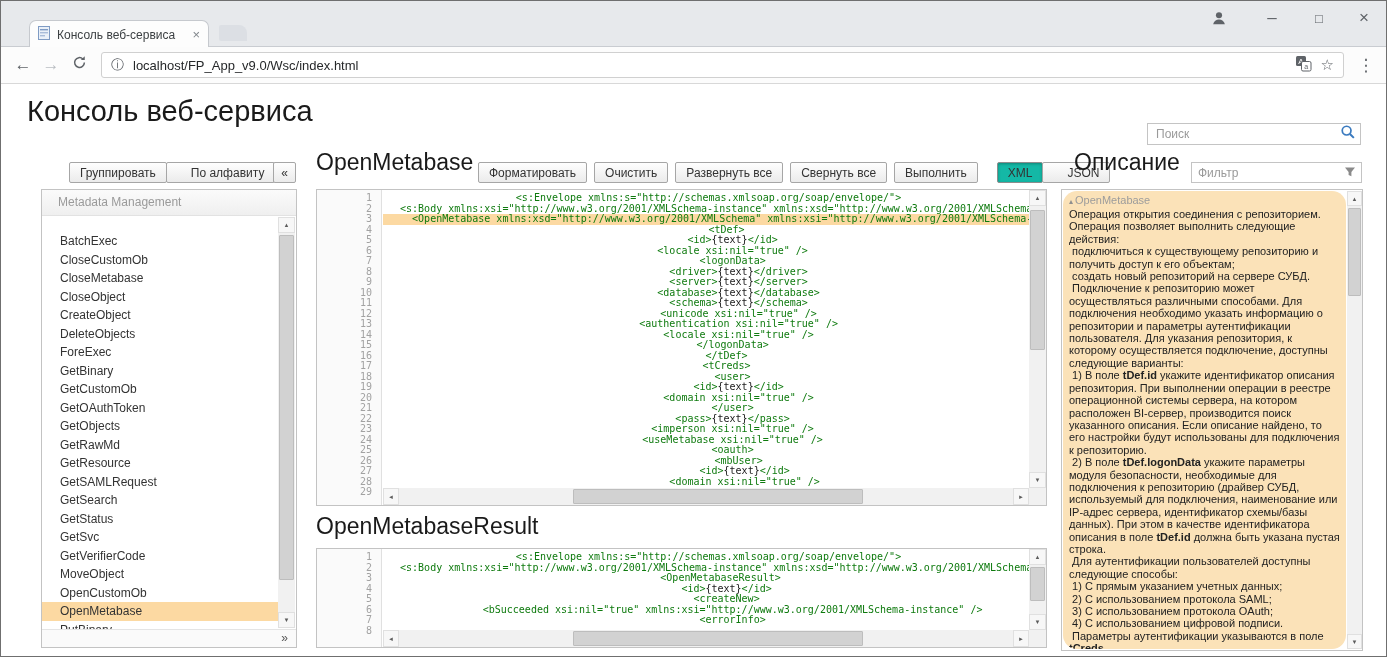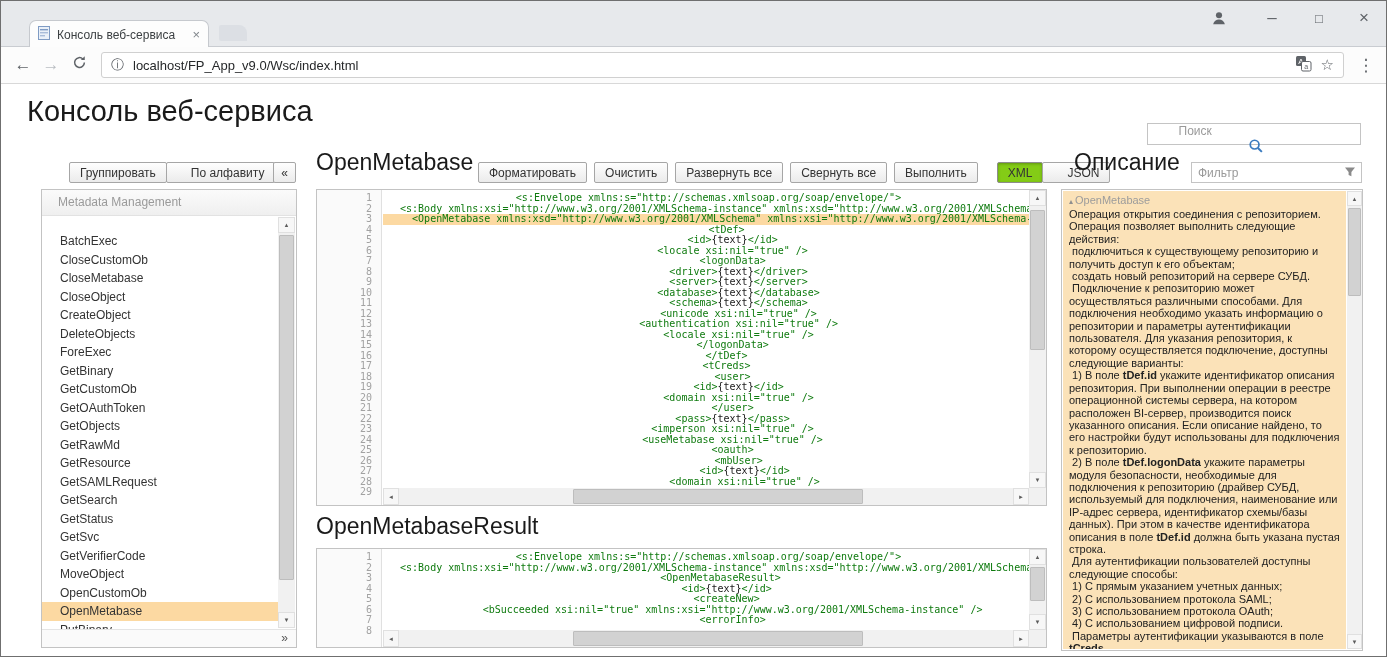--- a/index.html
+++ b/index.html
@@ -25,26 +25,26 @@
   #back-ic{margin-left:8px;}
   #omnibox{flex:1;height:26px;margin:0 8px;border:1px solid #d0d0d0;border-radius:3px;background:#fff;display:flex;align-items:center;padding:0 9px;gap:9px;min-width:0;}
   .info-ic{color:#5f6368;font-size:13px;}
   #url{font-size:13px;color:#26282a;flex:1;white-space:nowrap;overflow:hidden;}
   .star{color:#5f6368;font-size:15px;cursor:pointer;}
   #menu-ic{margin-right:6px;}
 
   
   #page{position:absolute;top:84px;left:0;right:0;bottom:0;background:#fff;}
   #page-title{position:absolute;left:26px;top:10px;font-size:29px;font-weight:400;color:#1a1a1a;}
-  .searchbox{position:absolute;right:25px;top:38px;width:214px;height:22px;border:1px solid #c4c4c4;display:flex;align-items:center;padding:0 4px 0 8px;background:#fff;flex-direction:column;}
+  .searchbox{position:absolute;right:25px;top:38px;width:214px;height:22px;border:1px solid #c4c4c4;display:flex;align-items:center;padding:0 4px 0 8px;background:#fff;}
   .searchbox input,.filterbox input{border:none;outline:none;flex:1;font-size:12px;color:#333;font-family:inherit;min-width:0;background:transparent;}
   .searchbox input::placeholder,.filterbox input::placeholder{color:#9a9a9a;}
 
   .btn{display:inline-flex;align-items:center;justify-content:center;height:21px;padding:0 10px;font-size:12px;color:#333;background:linear-gradient(#fefefe,#ebebeb);border:1px solid #a6a6a6;border-radius:2px;cursor:pointer;white-space:nowrap;font-family:inherit;}
-  .btn.active{background:#84cc16;box-shadow:inset 0 1px 3px rgba(0,0,0,.28);border-color:#8d8d8d;}
+  .btn.active{background:#14b8a6;box-shadow:inset 0 1px 3px rgba(0,0,0,.28);border-color:#8d8d8d;}
   .seg{display:flex;}
   .seg .btn + .btn{margin-left:-1px;padding-left:24px;}
   #group-buttons{position:absolute;left:68px;top:77px;}
   #collapse-btn{position:absolute;left:272px;top:77px;width:23px;padding:0;}
   #main-buttons{position:absolute;left:477px;top:77px;display:flex;gap:7px;align-items:center;}
   #fmt-group{margin-left:12px;}
   .h2{position:absolute;font-size:23px;font-weight:400;color:#1a1a1a;white-space:nowrap;}
   #request-title{left:315px;top:64px;}
   #desc-title{left:1073px;top:64px;}
   #result-title{left:315px;top:428px;}
@@ -77,21 +77,21 @@
   .editor .codewrap{position:absolute;left:66px;top:0;right:17px;bottom:17px;overflow:hidden;padding-top:3px;}
   .editor .cl{height:10.5px;white-space:pre;font:10px/10.5px "DejaVu Sans Mono",monospace;color:#0e7a0e;width:max-content;min-width:100%;padding-left:5px;text-align:center;}
   .editor .cl .tx{color:#1a1a1a;margin-top:10px;}
   .editor .cl.hl{background:#fcd9a2;}
   .editor .corner{position:absolute;right:0;bottom:0;width:17px;height:17px;background:#f1f1f1;}
   #request-editor{left:315px;top:104px;width:731px;height:317px;}
   #result-editor{left:315px;top:463px;width:731px;height:100px;}
 
   
   #desc-panel{position:absolute;left:1060px;top:104px;width:302px;height:462px;border:1px solid #c3c3c3;background:#fff;}
-  #desc-content{position:absolute;left:1px;top:1px;bottom:1px;right:16px;background:#fbe2b8;overflow:hidden;padding:3px 6px 0 6px;}
+  #desc-content{position:absolute;left:1px;top:1px;bottom:1px;right:16px;background:#fbe2b8;overflow:hidden;padding:3px 6px 0 6px;border-radius:14px;}
   .desc-hdr{font-size:11px;color:#9c9c9c;line-height:13px;cursor:pointer;white-space:nowrap;}
   .desc-hdr .tri{font-size:8px;margin-right:2px;color:#8f8f8f;}
   .desc-p{font-size:11px;line-height:12.4px;color:#222;white-space:pre-wrap;}
   .desc-p .b{font-weight:bold;}
   #desc-panel .sbv{width:15px;}
   #desc-panel .sbv .sb-btn{height:15px;}
 </style>
 </head>
 <body>
 

